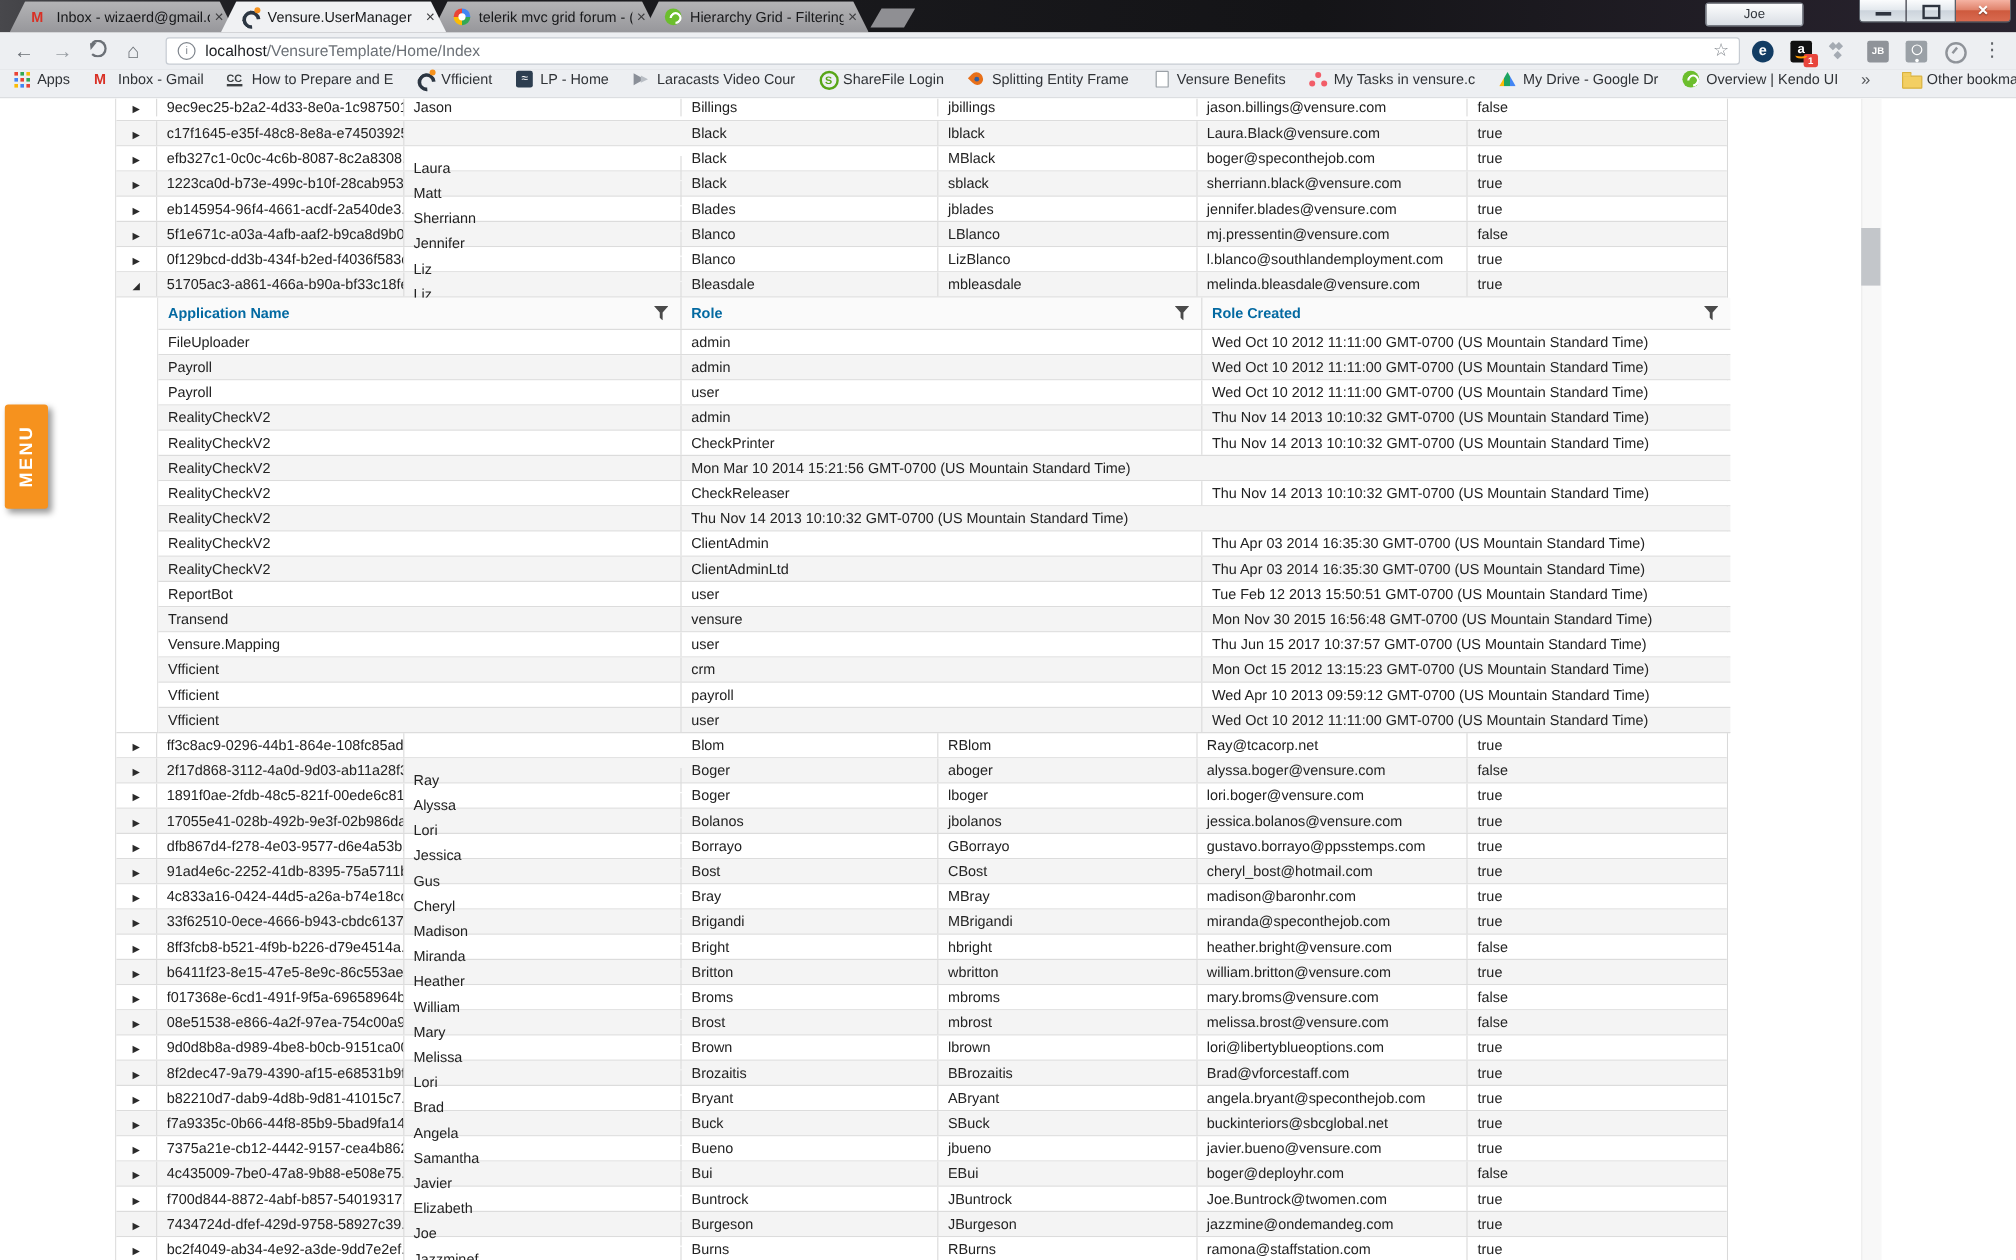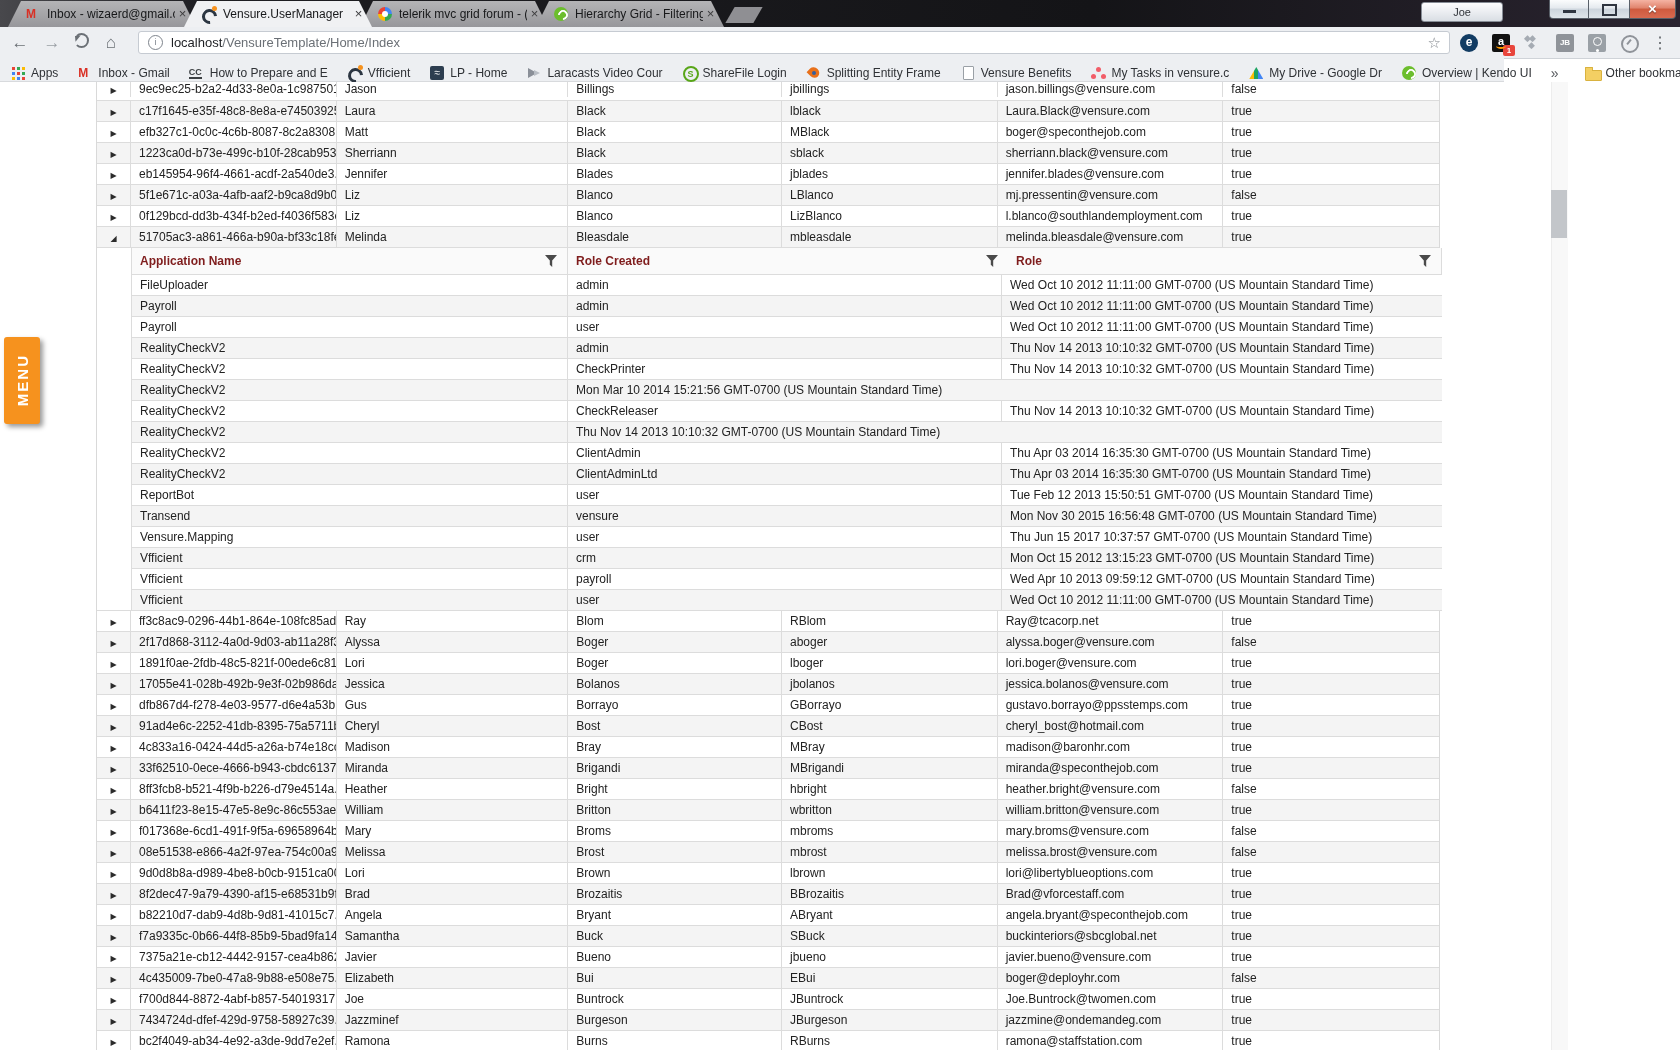--- a/index.html
+++ b/index.html
@@ -102,22 +102,22 @@
   [data-icon="jb"]::before{content:"";position:absolute;left:0;top:0;width:18px;height:18px;border-radius:2px;background:#8f9399;}
   [data-icon="bulb"]::before{content:"";position:absolute;left:0;top:0;width:18px;height:18px;border-radius:2px;background:#9aa0a6;}
   [data-icon="bulb"]::after{content:"";position:absolute;left:5px;top:3px;width:7px;height:7px;border-radius:50%;
     border:1px solid #fff;background:transparent;box-shadow:0 9px 0 -3px #fff;}
   [data-icon="gauge"]::before{content:"";position:absolute;left:1px;top:1px;width:14px;height:14px;border-radius:50%;
     border:2px solid #8f9399;}
   [data-icon="gauge"]::after{content:"";position:absolute;left:8px;top:5px;width:2px;height:6px;background:#8f9399;
     transform:rotate(40deg);}
   .menu-dots{font-size:16px;color:#5f6368;line-height:18px;}
   
-  .bookmarks{position:absolute;top:58px;left:0;width:1504px;height:24px;background:#edeff2;
-    border-bottom:1px solid #d8dadd;display:flex;align-items:flex-end;padding-left:10px;box-sizing:border-box;}
+  .bookmarks{position:absolute;top:58px;left:0;width:1680px;height:24px;background:#edeff2;
+    border-bottom:1px solid #d8dadd;display:flex;align-items:flex-start;padding-left:10px;box-sizing:border-box;}
   .bm{display:flex;align-items:center;margin-right:19px;flex:none;}
   .bm .fav{margin-right:5px;}
   .bm-label{font-size:12px;color:#2f3236;white-space:nowrap;}
   .bm-spacer{flex:1;}
   .bm-chevron{font-size:14px;color:#55585c;margin-right:14px;}
   .bm-divider{width:1px;height:14px;background:#c3c6ca;margin-right:12px;}
   .bm.other{margin-right:16px;}
   
   .page{position:absolute;top:82px;left:0;width:1680px;height:968px;background:#fff;overflow:hidden;}
   .menu-tab{position:absolute;left:4px;top:255px;width:36px;height:87px;background:#f6921e;border-radius:3px;
@@ -129,30 +129,30 @@
     border-left:1px solid #d9d9d9;border-right:1px solid #d9d9d9;font-size:12px;color:#222;}
   .mrow,.drow,.dhead{display:flex;box-sizing:border-box;border-bottom:1px solid #dcdcdc;background:#fff;}
   .mrow{height:21px;}
   .mrow.alt{background:#f4f4f4;}
   .gsec.top .mrow:first-child{height:19px;overflow:hidden;}
   .gsec.top .mrow:first-child .mc{margin-top:-3px;}
   .mc{box-sizing:border-box;height:100%;line-height:20px;padding-left:8px;white-space:nowrap;overflow:hidden;
     border-right:1px solid #dcdcdc;}
   .mc.ca{width:34px;padding:0;text-align:center;}
   .mc.c1{width:206px;}
-  .mc.c2{width:232px;}
+  .mc.c2{width:232px;margin-top:29px;}
   .mc.c3{width:214px;}
   .mc.c4{width:216px;}
   .mc.c5{width:226px;}
   .mc.c6{width:216px;border-right:none;}
   .xarrow{font-size:8px;color:#2b2b2b;}
   .detail{display:flex;}
   .hcell{width:34px;flex:none;border-right:1px solid #dcdcdc;border-bottom:1px solid #dcdcdc;background:#fff;}
   .dtable{width:1310px;}
-  .dhead{height:27px;background:#fafafa;font-weight:bold;color:#7f1d1d;}
+  .dhead{height:27px;background:#fafafa;font-weight:bold;color:#0369a1;}
   .drow{height:21px;}
   .drow.alt{background:#f4f4f4;}
   .dc{position:relative;box-sizing:border-box;height:100%;line-height:20px;padding-left:8px;white-space:nowrap;
     overflow:hidden;border-right:1px solid #dcdcdc;}
   .dhead .dc{line-height:26px;}
   .dc.d1{width:436px;}
   .dc.d2{width:434px;}
   .dc.d3{width:440px;border-right:none;}
   .funnel{position:absolute;right:10px;top:50%;margin-top:-6px;width:12px;height:12px;background:#4a4a4a;
     clip-path:polygon(0 0,100% 0,60% 45%,60% 100%,40% 82%,40% 45%);}
@@ -409,22 +409,22 @@
           <div class="mc c6">true</div>
         </div>
 
     </div>
 
     <div class="detail">
       <div class="hcell"></div>
       <div class="dtable">
         <div class="dhead">
           <div class="dc d1"><span>Application Name</span><span class="funnel"></span></div>
+          <div class="dc d2"><span>Role</span><span class="funnel"></span></div>
           <div class="dc d3"><span>Role Created</span><span class="funnel"></span></div>
-          <div class="dc d2"><span>Role</span><span class="funnel"></span></div>
         </div>
 
           <div class="drow">
             <div class="dc d1">FileUploader</div>
             <div class="dc d2">admin</div>
             <div class="dc d3">Wed Oct 10 2012 11:11:00 GMT-0700 (US Mountain Standard Time)</div>
           </div>
 
           <div class="drow alt">
             <div class="dc d1">Payroll</div>

